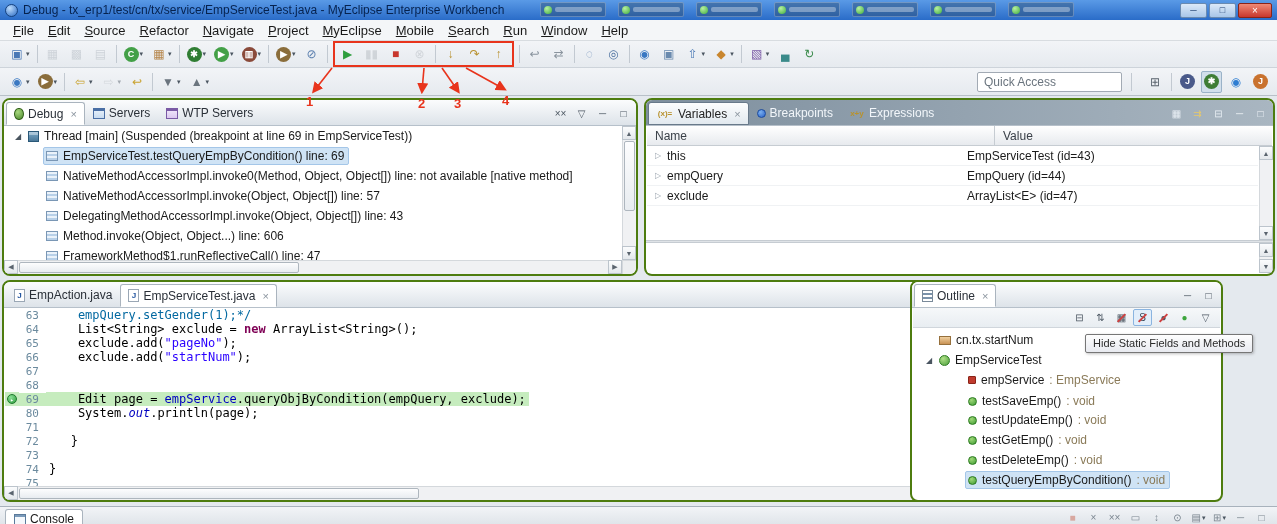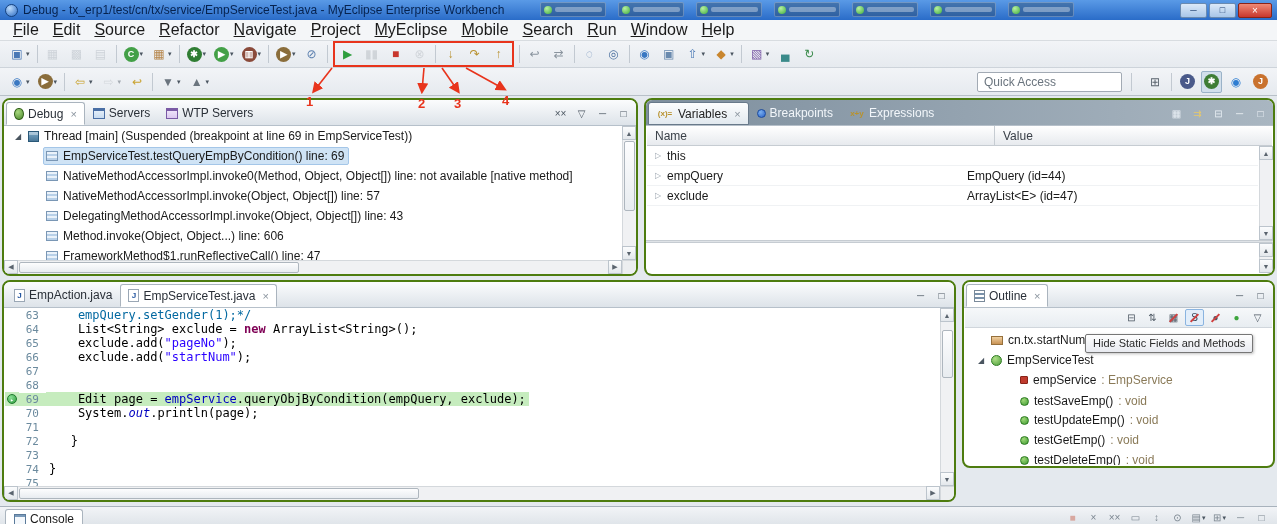--- a/index.html
+++ b/index.html
@@ -12,21 +12,21 @@
 .title-text{color:#06224e;font-size:12px;white-space:nowrap}
 .overlay-badges{position:absolute;left:540px;top:2px;display:flex;gap:12px}
 .badge{width:66px;height:15px;background:rgba(40,60,80,.35);border:1px solid rgba(255,255,255,.25);border-radius:2px;display:flex;align-items:center;gap:3px;padding:0 3px}
 .badge .dot{width:8px;height:8px;border-radius:50%;background:radial-gradient(circle at 35% 30%,#b8f0a0,#3fae3f);flex:none}
 .badge .bline{flex:1;height:5px;background:rgba(255,255,255,.35);border-radius:2px}
 .win-controls{margin-left:auto;display:flex;gap:2px}
 .wc{width:27px;height:15px;display:flex;align-items:center;justify-content:center;font-size:9px;color:#1a3a6a;background:linear-gradient(#dce9f8,#a8c6e8);border:1px solid #6a8ab0;border-radius:2px}
 .wc.close{background:linear-gradient(#f08a76,#c8372d);color:#fff;border-color:#8a2418;width:34px;font-size:10px}
 
 .menubar{position:absolute;left:0;top:20px;right:0;height:21px;background:#f4f6f8;border-bottom:1px solid #d8dce0;display:flex;align-items:center;padding-left:6px}
-.menu-item{padding:2px 7px;font-size:16px;white-space:nowrap}
+.menu-item{padding:2px 7px;font-size:13px;white-space:nowrap}
 .menu-item::first-letter{text-decoration:underline}
 .toolbar{position:absolute;left:0;right:0;display:flex;align-items:center;background:linear-gradient(#f2f4f7,#e6eaef);border-bottom:1px solid #cdd3da;padding:0 5px}
 #toolbar1{top:41px;height:27px}
 #toolbar2{top:68px;height:28px;border-bottom:1px solid #b8c0c8}
 .tbtn{display:inline-flex;align-items:center;height:22px;padding:0 2px;margin:0 1px;border:1px solid transparent;border-radius:2px;position:relative}
 .tbtn .glyph{width:16px;height:16px;display:inline-flex;align-items:center;justify-content:center;font-size:12px;line-height:1}
 .glyph.circ{border-radius:50%;font-size:9px;font-weight:bold;width:15px;height:15px;color:#fff}
 .tbtn.dis{opacity:.45}
 .tbtn.pressed{background:#d2dfeb;border-color:#9ab2c8}
 .ddarrow{font-size:7px;color:#4a5560;margin-left:1px}
@@ -35,21 +35,21 @@
 .qa-wrap{margin-left:auto;display:flex;align-items:center;gap:6px}
 .quick-access{width:145px;height:20px;border:1px solid #a2aab4;border-radius:2px;background:#fff;font-size:12px;padding:0 6px;color:#333;font-family:"Liberation Sans",sans-serif}
 .quick-access::placeholder{color:#6a747e}
 .persp{display:flex;align-items:center;gap:1px;margin-left:2px}
 
 .workbench{position:absolute;left:0;top:96px;width:1277px;height:410px}
 .panel{position:absolute;background:#fff;border:2px solid #4d7c0f;border-radius:8px;overflow:hidden}
 #debugPanel{left:2px;top:2px;width:636px;height:178px}
 #varsPanel{left:644px;top:2px;width:631px;height:178px}
 #editorPanel{left:2px;top:184px;width:954px;height:222px}
-#outlinePanel{left:962px;top:184px;width:313px;height:188px}
+#outlinePanel{left:910px;top:184px;width:313px;height:222px}
 .ptabs{height:26px;display:flex;align-items:center;background:linear-gradient(#fbfcfd,#dde3e9);border-bottom:1px solid #b6c0ca;padding:1px 2px 0}
 .ptab{height:23px;display:inline-flex;align-items:center;gap:4px;padding:0 7px;font-size:12px;color:#2a3038;border:1px solid transparent;border-radius:3px 3px 0 0;white-space:nowrap}
 .ptab.sel{background:#fff;border-color:#aab4be;border-bottom-color:#fff;margin-bottom:-1px}
 .dark .ptabs{background:linear-gradient(to right,#7e8f9e,#a9b6c1)}
 .dark .ptab{color:#f2f6fa}
 .dark .ptab.sel{background:linear-gradient(#fcfdfe,#e2e9ef);color:#222;border-color:#68798a}
 .tclose{font-size:11px;color:#8a949e;margin-left:3px}
 .pt-spacer{flex:1}
 .pbtn{width:19px;height:17px;display:inline-flex;align-items:center;justify-content:center;font-size:10px;color:#4a5560;margin:0 1px;position:relative;border:1px solid transparent;border-radius:2px}
 .dark .ptabs .pbtn{color:#f0f4f8}
@@ -467,20 +467,21 @@
       <div class="vhead">
         <div class="vh1">Name</div>
         <div class="vh2">Value</div>
       </div>
       <div class="vbody" id="varsBody">
           <div class="vrow">
             <div class="vname">
               <span class="exp closed">▷</span>
               <span>this</span>
             </div>
+            <div class="vval">EmpServiceTest (id=43)</div>
           </div>
           <div class="vrow">
             <div class="vname">
               <span class="exp closed">▷</span>
               <span>empQuery</span>
             </div>
             <div class="vval">EmpQuery (id=44)</div>
           </div>
           <div class="vrow">
             <div class="vname">
@@ -554,21 +555,21 @@
           </div>
           <div class="cl hl">
             <span class="ann">
               <span class="ipointer">▸</span>
             </span>
             <span class="lnum">69</span>
             <span class="ctext"><span class="tk-d">    Edit page = </span><span class="tk-f">empService</span><span class="tk-d">.queryObjByCondition(empQuery, exclude);</span></span>
           </div>
           <div class="cl">
             <span class="ann"></span>
-            <span class="lnum">70</span>
+            <span class="lnum">80</span>
             <span class="ctext"><span class="tk-d">    System.</span><span class="tk-sf">out</span><span class="tk-d">.println(page);</span></span>
           </div>
           <div class="cl">
             <span class="ann"></span>
             <span class="lnum">71</span>
             <span class="ctext"></span>
           </div>
           <div class="cl">
             <span class="ann"></span>
             <span class="lnum">72</span>

